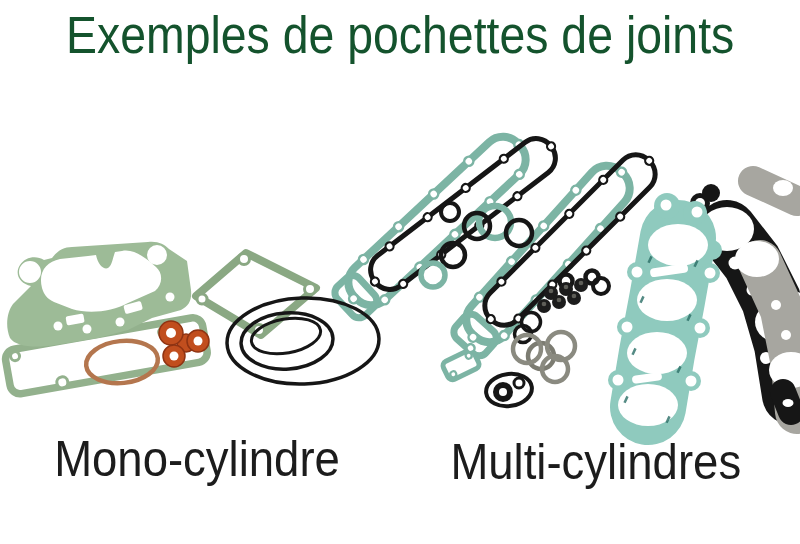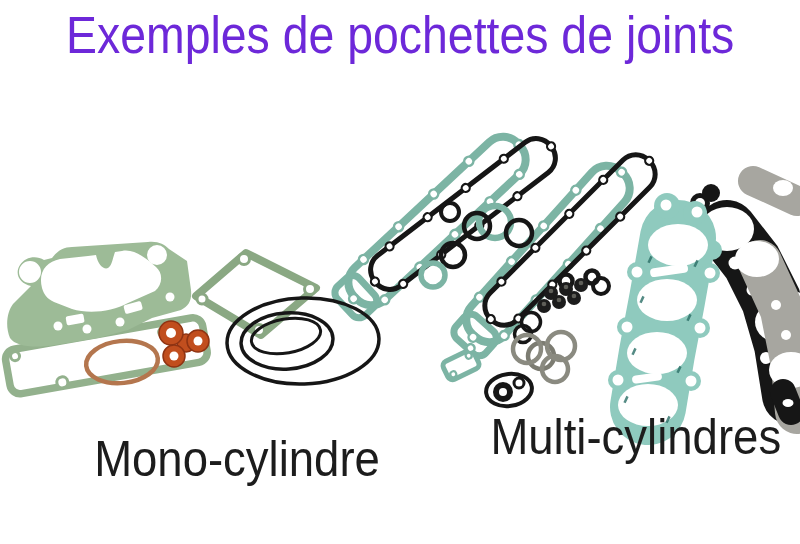--- a/index.html
+++ b/index.html
@@ -1,23 +1,23 @@
 <!DOCTYPE html>
 <html><head>
 <meta charset="utf-8">
 <style>
   html,body{margin:0;padding:0;}
   body{width:800px;height:544px;background:#fff;overflow:hidden;position:relative;
        font-family:"Liberation Sans", sans-serif;}
   .title{position:absolute;top:13px;left:0;width:800px;text-align:center;
-         color:#6d28d9;font-size:51px;line-height:46px;font-weight:400;}
+         color:#14532d;font-size:51px;line-height:46px;font-weight:400;}
   .cond{display:inline-block;transform:scaleX(.91);transform-origin:center;white-space:nowrap;}
-  .lbl{position:absolute;color:#1c1c1c;font-size:50px;font-weight:400;text-align:right;}
+  .lbl{position:absolute;color:#1c1c1c;font-size:50px;font-weight:400;text-align:center;}
   #lbl-mono{left:0;width:394px;top:430px;}
-  #lbl-multi{left:396px;width:400px;top:408px;}
+  #lbl-multi{left:396px;width:400px;top:433px;}
   svg{position:absolute;top:0;left:0;}
 </style>
 </head>
 <body>
 
 <svg width="800" height="544" viewBox="0 0 800 544">
 
   <g>
 
     <g transform="translate(437,221) rotate(-43)">

